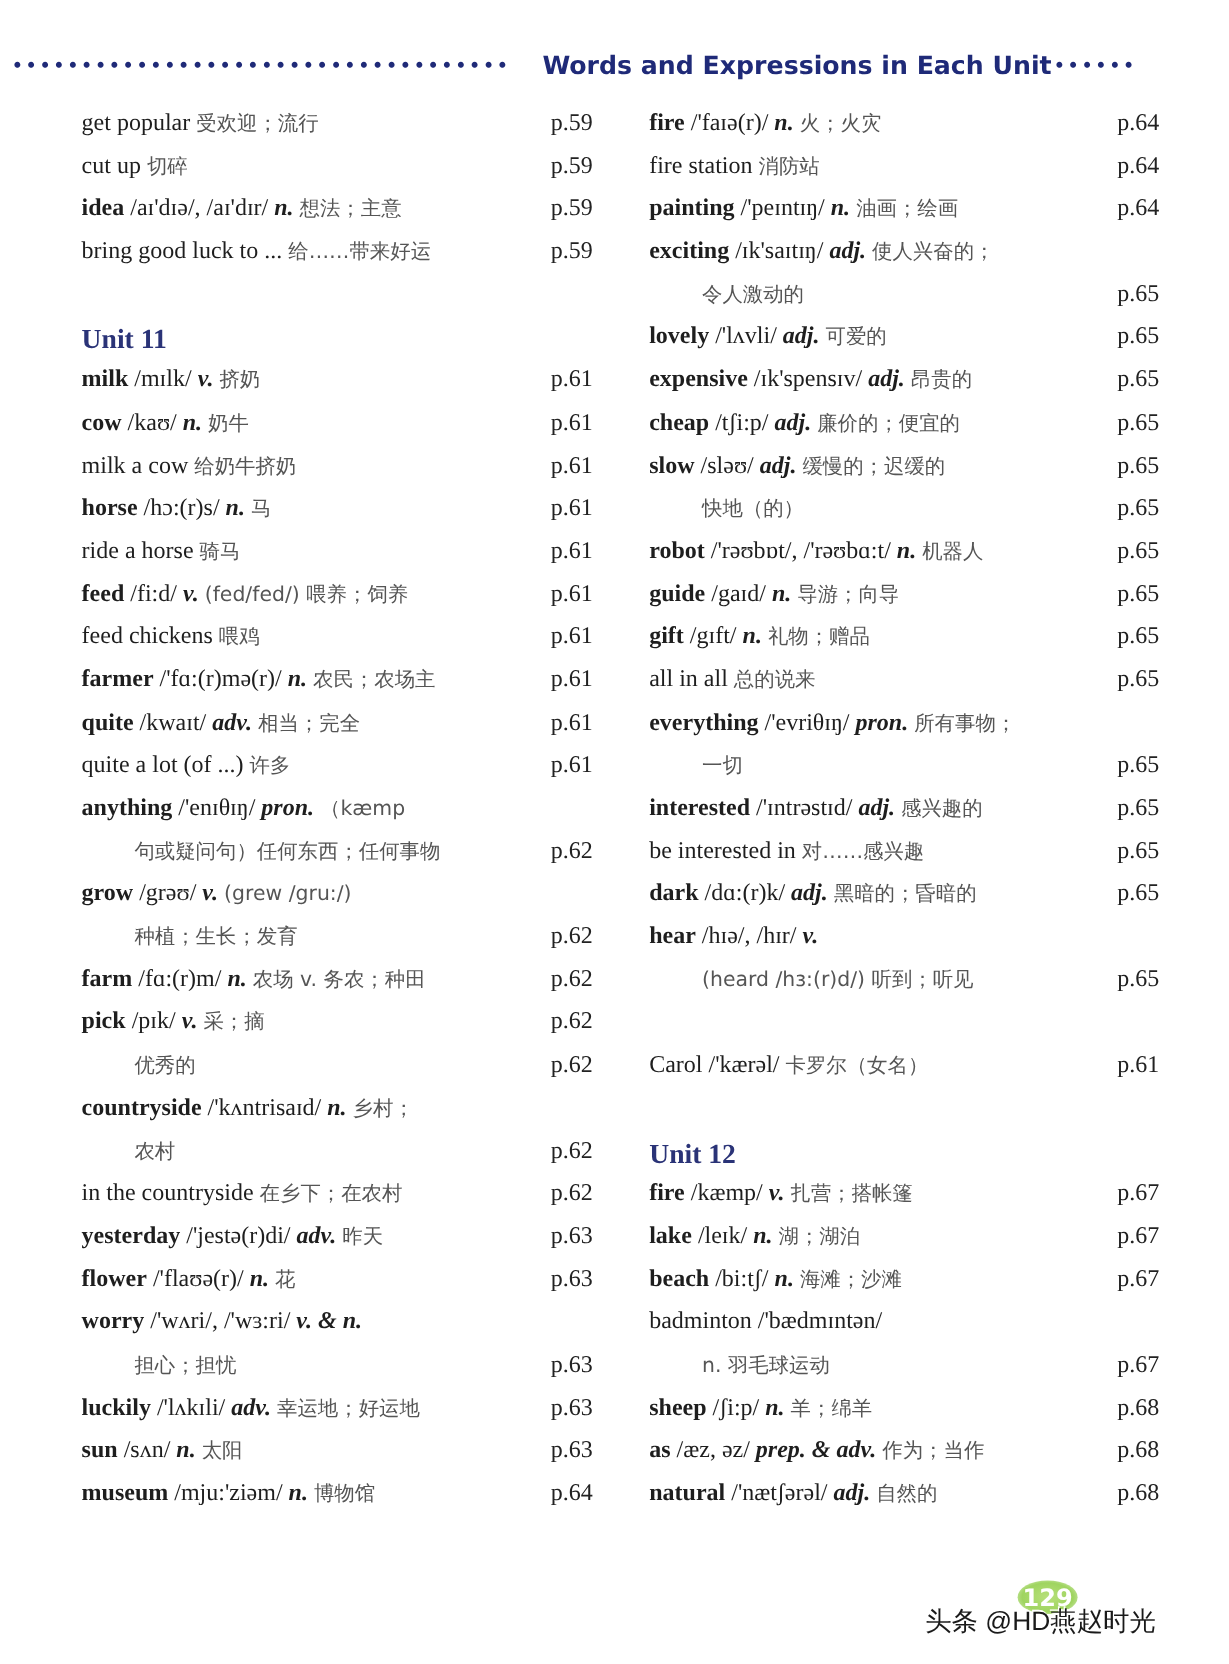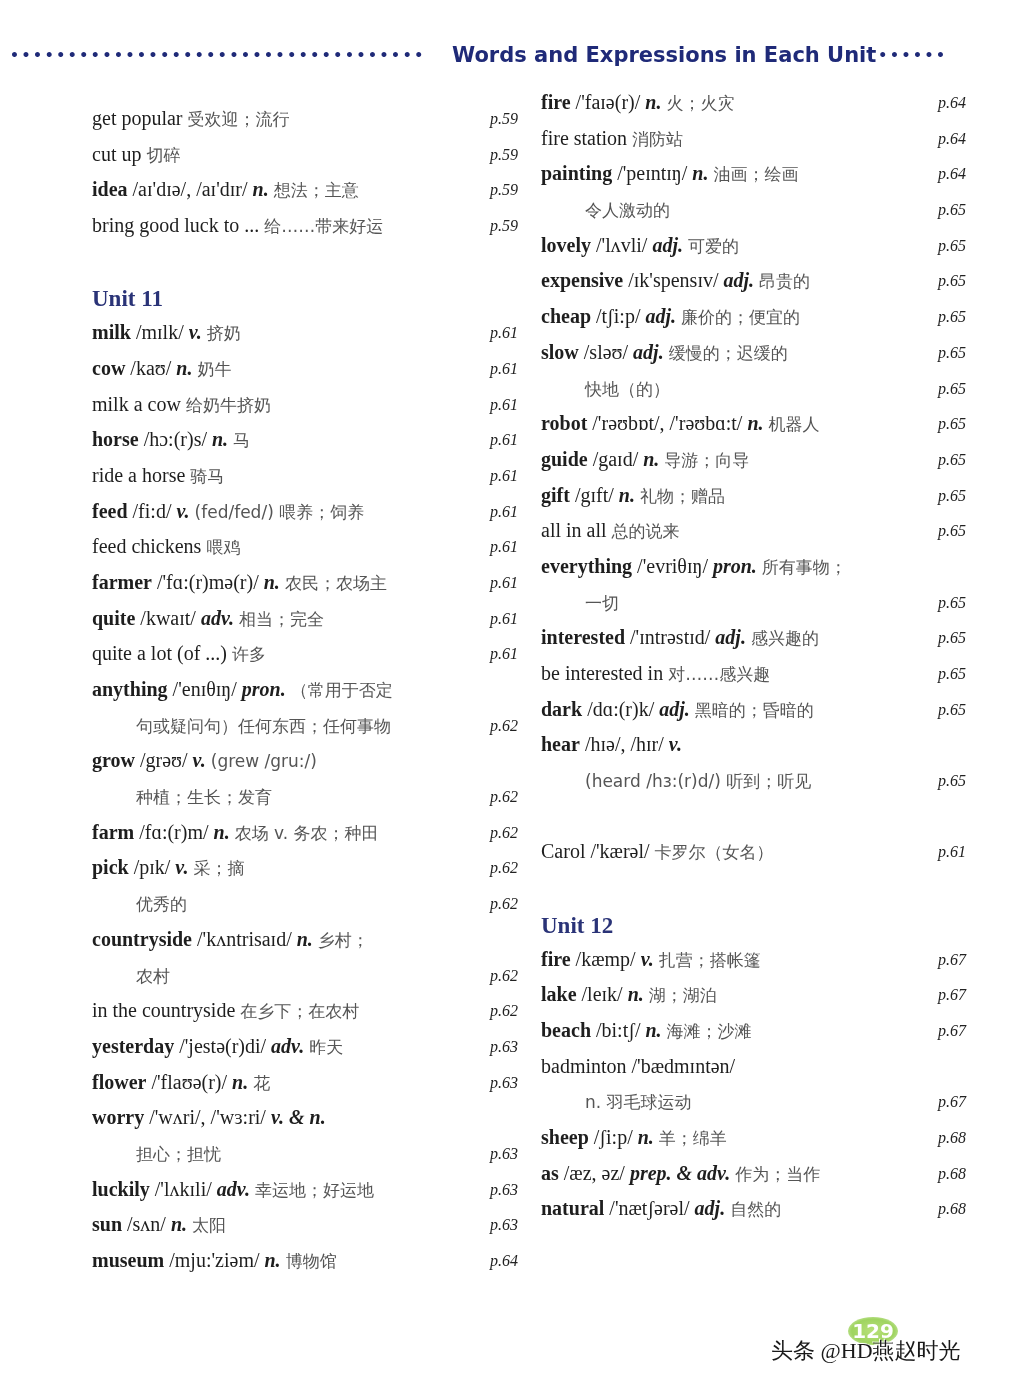--- a/index.html
+++ b/index.html
@@ -18,47 +18,47 @@
     }
     .dots-left { width: 440px; }
     .dots-right { width: 80px; }
     .header-title {
       font-family: "DejaVu Sans", sans-serif; font-weight: bold; color: #1f2a78;
       font-size: 21px; white-space: nowrap; padding: 0 2px;
     }
     .col {
       position: absolute; top: 85px;
     }
-    .col-left { left: 92px; width: 426px; margin-top: 16px; }
+    .col-left { left: 68px; width: 426px; }
     .col-right { left: 541px; width: 425px; }
     .row {
       position: relative; height: 35.7px; line-height: 35.7px; font-size: 20px;
       white-space: nowrap;
     }
     .row .page {
-      position: absolute; right: 0; top: 0; font-size: 16px; color: #222; font-style: italic;
+      position: absolute; right: 0; top: 0; font-size: 20px; color: #222;
     }
     .w { font-weight: bold; }
     .ph { font-weight: normal; }
     .pos { font-style: italic; font-weight: bold; }
     .zh { font-family: "DejaVu Sans", sans-serif; font-size: 17px; color: #555; }
     .indent { padding-left: 44px; }
     .unit {
       font-family: "Liberation Serif", serif; font-weight: bold; color: #2a3377;
       font-size: 23px; height: 35.7px; line-height: 40px;
     }
     .spacer { height: 35.7px; }
     .footer-badge {
       position: absolute; left: 848px; top: 1317px; width: 50px; height: 28px;
       background: radial-gradient(ellipse at center, #b8e07a 0%, #9fd460 60%, rgba(160,210,90,0.2) 100%);
       border-radius: 50%; color: #ffffff; font-family: "DejaVu Sans", sans-serif;
       font-weight: bold; font-size: 20px; text-align: center; line-height: 28px;
     }
     .watermark {
-      position: absolute; left: 771px; top: 1336px; font-family: Liberation Serif, serif;
+      position: absolute; left: 771px; top: 1336px; font-family: Liberation Sans, sans-serif;
       font-size: 22px; color: #1a1a1a; white-space: nowrap;
       text-shadow: 1px 1px 0 #fff, -1px -1px 0 #fff;
     }
   </style>
 </head>
 <body>
 
 <div class="header">
   <span class="dots dots-left">••••••••••••••••••••••••••••••••••••</span>
   <span class="header-title">Words and Expressions in Each Unit</span>
@@ -75,21 +75,21 @@
     <div class="row"><span class="w">milk</span> <span class="ph">/mɪlk/</span> <span class="pos">v.</span> <span class="zh">挤奶</span><span class="page">p.61</span></div>
     <div class="row"><span class="w">cow</span> <span class="ph">/kaʊ/</span> <span class="pos">n.</span> <span class="zh">奶牛</span><span class="page">p.61</span></div>
     <div class="row"><span class="">milk a cow</span> <span class="zh">给奶牛挤奶</span><span class="page">p.61</span></div>
     <div class="row"><span class="w">horse</span> <span class="ph">/hɔ:(r)s/</span> <span class="pos">n.</span> <span class="zh">马</span><span class="page">p.61</span></div>
     <div class="row"><span class="">ride a horse</span> <span class="zh">骑马</span><span class="page">p.61</span></div>
     <div class="row"><span class="w">feed</span> <span class="ph">/fi:d/</span> <span class="pos">v.</span> <span class="zh">(fed/fed/) 喂养；饲养</span><span class="page">p.61</span></div>
     <div class="row"><span class="">feed chickens</span> <span class="zh">喂鸡</span><span class="page">p.61</span></div>
     <div class="row"><span class="w">farmer</span> <span class="ph">/'fɑ:(r)mə(r)/</span> <span class="pos">n.</span> <span class="zh">农民；农场主</span><span class="page">p.61</span></div>
     <div class="row"><span class="w">quite</span> <span class="ph">/kwaɪt/</span> <span class="pos">adv.</span> <span class="zh">相当；完全</span><span class="page">p.61</span></div>
     <div class="row"><span class="">quite a lot (of ...)</span> <span class="zh">许多</span><span class="page">p.61</span></div>
-    <div class="row"><span class="w">anything</span> <span class="ph">/'enɪθɪŋ/</span> <span class="pos">pron.</span> <span class="zh">（常用于否定</span></div>
+    <div class="row"><span class="w">anything</span> <span class="ph">/'enɪθɪŋ/</span> <span class="pos">pron.</span> <span class="zh">（kæmp</span></div>
     <div class="row indent"><span class="zh">句或疑问句）任何东西；任何事物</span><span class="page">p.62</span></div>
     <div class="row"><span class="w">grow</span> <span class="ph">/grəʊ/</span> <span class="pos">v.</span> <span class="zh">(grew /gru:/)</span></div>
     <div class="row indent"><span class="zh">种植；生长；发育</span><span class="page">p.62</span></div>
     <div class="row"><span class="w">farm</span> <span class="ph">/fɑ:(r)m/</span> <span class="pos">n.</span> <span class="zh">农场 v. 务农；种田</span><span class="page">p.62</span></div>
     <div class="row"><span class="w">pick</span> <span class="ph">/pɪk/</span> <span class="pos">v.</span> <span class="zh">采；摘</span><span class="page">p.62</span></div>
     <div class="row indent"><span class="zh">优秀的</span><span class="page">p.62</span></div>
     <div class="row"><span class="w">countryside</span> <span class="ph">/'kʌntrisaɪd/</span> <span class="pos">n.</span> <span class="zh">乡村；</span></div>
     <div class="row indent"><span class="zh">农村</span><span class="page">p.62</span></div>
     <div class="row"><span class="">in the countryside</span> <span class="zh">在乡下；在农村</span><span class="page">p.62</span></div>
     <div class="row"><span class="w">yesterday</span> <span class="ph">/'jestə(r)di/</span> <span class="pos">adv.</span> <span class="zh">昨天</span><span class="page">p.63</span></div>
@@ -97,20 +97,21 @@
     <div class="row"><span class="w">worry</span> <span class="ph">/'wʌri/, /'wɜ:ri/</span> <span class="pos">v. &amp; n.</span></div>
     <div class="row indent"><span class="zh">担心；担忧</span><span class="page">p.63</span></div>
     <div class="row"><span class="w">luckily</span> <span class="ph">/'lʌkɪli/</span> <span class="pos">adv.</span> <span class="zh">幸运地；好运地</span><span class="page">p.63</span></div>
     <div class="row"><span class="w">sun</span> <span class="ph">/sʌn/</span> <span class="pos">n.</span> <span class="zh">太阳</span><span class="page">p.63</span></div>
     <div class="row"><span class="w">museum</span> <span class="ph">/mju:'ziəm/</span> <span class="pos">n.</span> <span class="zh">博物馆</span><span class="page">p.64</span></div>
   </div>
 <div class="col col-right" id="right-col">
     <div class="row"><span class="w">fire</span> <span class="ph">/'faɪə(r)/</span> <span class="pos">n.</span> <span class="zh">火；火灾</span><span class="page">p.64</span></div>
     <div class="row"><span class="">fire station</span> <span class="zh">消防站</span><span class="page">p.64</span></div>
     <div class="row"><span class="w">painting</span> <span class="ph">/'peɪntɪŋ/</span> <span class="pos">n.</span> <span class="zh">油画；绘画</span><span class="page">p.64</span></div>
+    <div class="row"><span class="w">exciting</span> <span class="ph">/ɪk'saɪtɪŋ/</span> <span class="pos">adj.</span> <span class="zh">使人兴奋的；</span></div>
     <div class="row indent"><span class="zh">令人激动的</span><span class="page">p.65</span></div>
     <div class="row"><span class="w">lovely</span> <span class="ph">/'lʌvli/</span> <span class="pos">adj.</span> <span class="zh">可爱的</span><span class="page">p.65</span></div>
     <div class="row"><span class="w">expensive</span> <span class="ph">/ɪk'spensɪv/</span> <span class="pos">adj.</span> <span class="zh">昂贵的</span><span class="page">p.65</span></div>
     <div class="row"><span class="w">cheap</span> <span class="ph">/tʃi:p/</span> <span class="pos">adj.</span> <span class="zh">廉价的；便宜的</span><span class="page">p.65</span></div>
     <div class="row"><span class="w">slow</span> <span class="ph">/sləʊ/</span> <span class="pos">adj.</span> <span class="zh">缓慢的；迟缓的</span><span class="page">p.65</span></div>
     <div class="row indent"><span class="zh">快地（的）</span><span class="page">p.65</span></div>
     <div class="row"><span class="w">robot</span> <span class="ph">/'rəʊbɒt/, /'rəʊbɑ:t/</span> <span class="pos">n.</span> <span class="zh">机器人</span><span class="page">p.65</span></div>
     <div class="row"><span class="w">guide</span> <span class="ph">/gaɪd/</span> <span class="pos">n.</span> <span class="zh">导游；向导</span><span class="page">p.65</span></div>
     <div class="row"><span class="w">gift</span> <span class="ph">/gɪft/</span> <span class="pos">n.</span> <span class="zh">礼物；赠品</span><span class="page">p.65</span></div>
     <div class="row"><span class="">all in all</span> <span class="zh">总的说来</span><span class="page">p.65</span></div>

